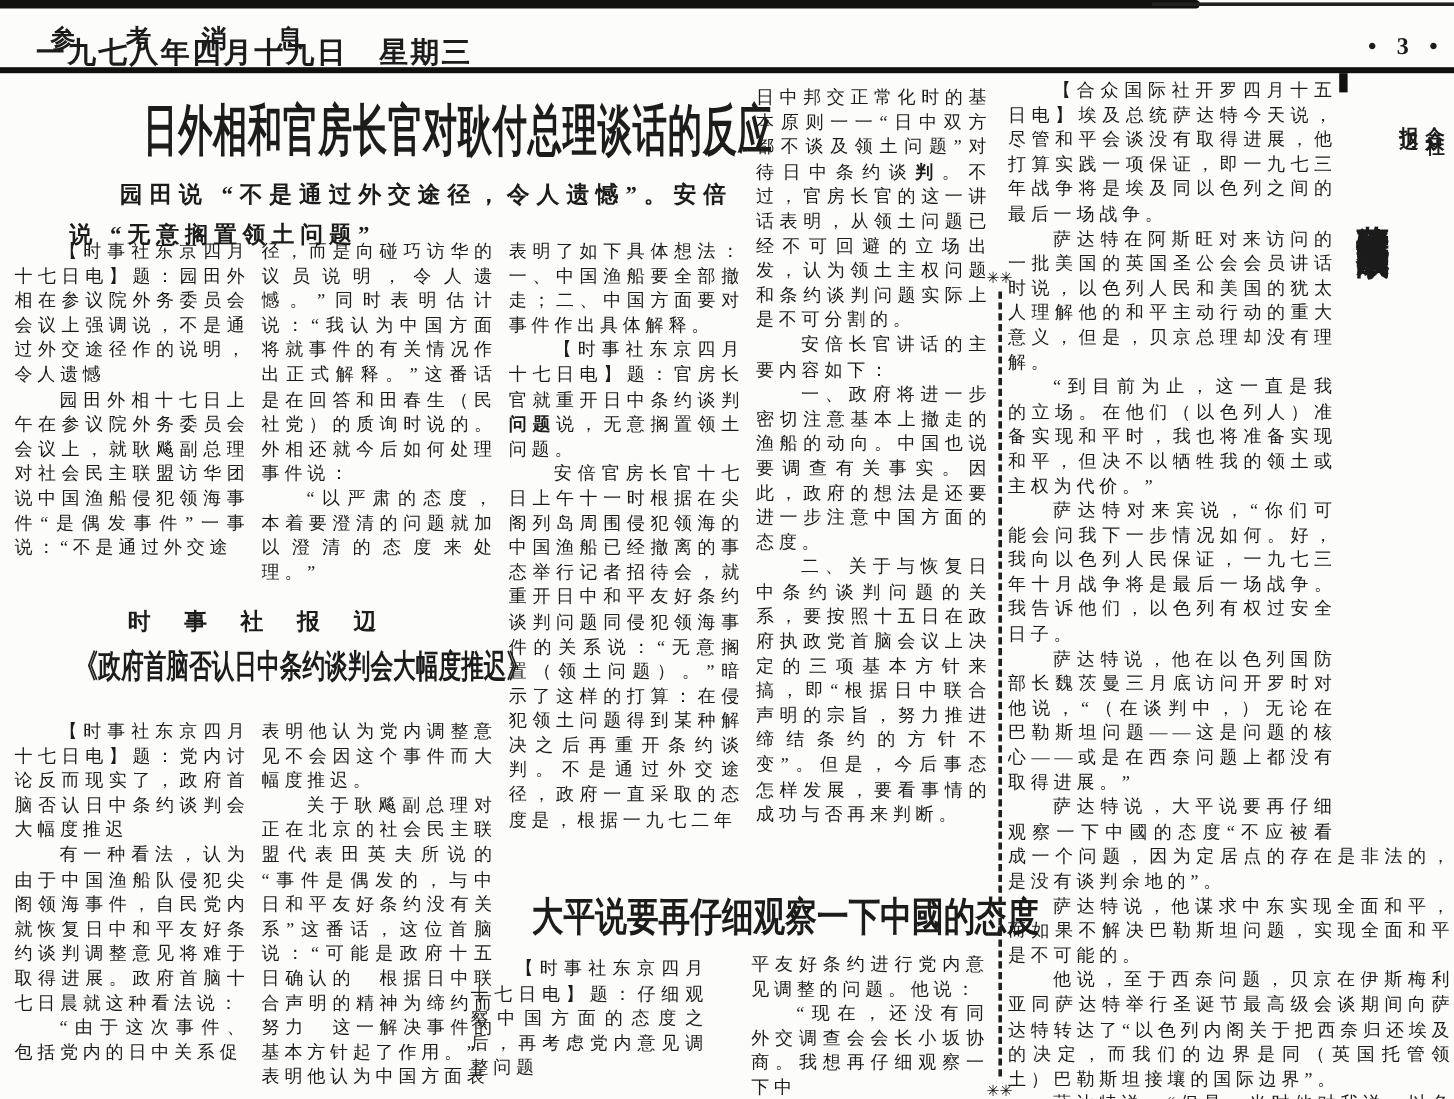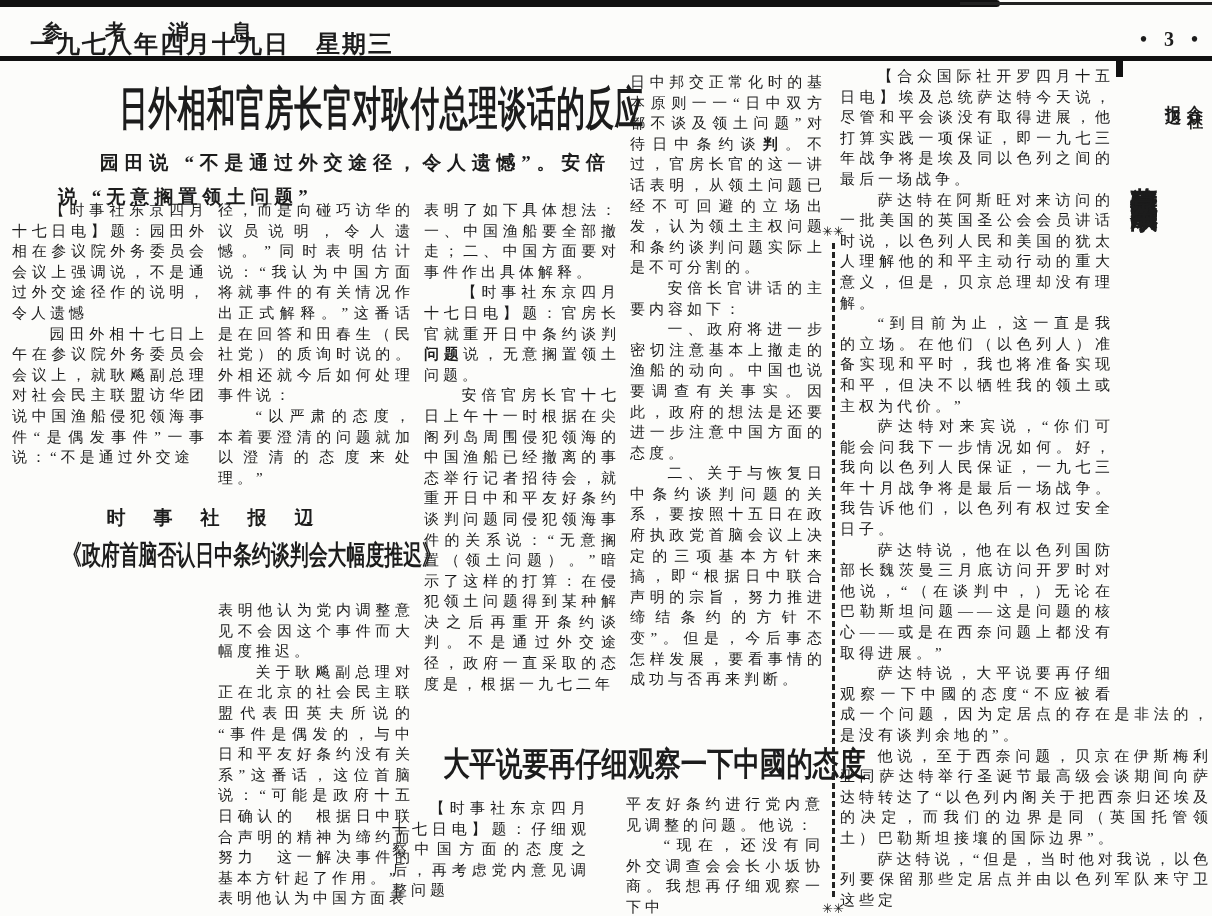--- a/index.html
+++ b/index.html
@@ -73,20 +73,25 @@
   <div class="abs col" style="left:630px;top:72px;width:196px;height:666px;">
     <p class="noindent"><span>日中邦交正常化时的基本原则一一“日中双方都不谈及领土问题”对待日中条约谈</span><b class="hv">判</b><span>。不过，官房长官的这一讲话表明，从领土问题已经不可回避的立场出发，认为领土主权问题和条约谈判问题实际上是不可分割的。</span></p>
     <p>安倍长官讲话的主要内容如下：</p>
     <p>一、政府将进一步密切注意基本上撤走的渔船的动向。中国也说要调查有关事实。因此，政府的想法是还要进一步注意中国方面的态度。</p>
     <p>二、关于与恢复日中条约谈判问题的关系，要按照十五日在政府执政党首脑会议上决定的三项基本方针来搞，即“根据日中联合声明的宗旨，努力推进缔结条约的方针不变”。但是，今后事态怎样发展，要看事情的成功与否再来判断。</p>
   </div>
 
   <div class="abs a2-kicker">时事社报辺</div>
   <div class="abs a2-headline">《政府首脑否认日中条约谈判会大幅度推迟》</div>
 
+  <div class="abs col" style="left:12px;top:600px;width:196px;height:316px;">
+    <p>【时事社东京四月十七日电】题：党内讨论反而现实了，政府首脑否认日中条约谈判会大幅度推迟</p>
+    <p>有一种看法，认为由于中国渔船队侵犯尖阁领海事件，自民党内就恢复日中和平友好条约谈判调整意见将难于取得进展。政府首脑十七日晨就这种看法说：</p>
+    <p>“由于这次事件、包括党内的日中关系促</p>
+  </div>
 
   <div class="abs col" style="left:218px;top:600px;width:196px;height:316px;">
     <p class="noindent">表明他认为党内调整意见不会因这个事件而大幅度推迟。</p>
     <p>关于耿飚副总理对正在北京的社会民主联盟代表田英夫所说的“事件是偶发的，与中日和平友好条约没有关系”这番话，这位首脑说：“可能是政府十五日确认的　根据日中联合声明的精神为缔约而努力　这一解决事件的基本方针起了作用。”</p>
     <p class="noindent">表明他认为中国方面表</p>
   </div>
 
   <div class="abs a3-headline">大平说要再仔细观察一下中國的态度</div>
   <div class="abs col" style="left:392px;top:798px;width:198px;height:118px;">
     <p>【时事社东京四月十七日电】题：仔细观察中国方面的态度之后，再考虑党内意见调整问题</p>
@@ -109,17 +114,18 @@
         <span>报辺</span>
       </div>
       <div class="v-headline">萨达特说七三年战争是埃以间最后一次战争</div>
     </div>
     <p>【合众国际社开罗四月十五日电】埃及总统萨达特今天说，尽管和平会谈没有取得进展，他打算实践一项保证，即一九七三年战争将是埃及同以色列之间的最后一场战争。</p>
     <p>萨达特在阿斯旺对来访问的一批美国的英国圣公会会员讲话时说，以色列人民和美国的犹太人理解他的和平主动行动的重大意义，但是，贝京总理却没有理解。</p>
     <p>“到目前为止，这一直是我的立场。在他们（以色列人）准备实现和平时，我也将准备实现和平，但决不以牺牲我的领土或主权为代价。”</p>
     <p>萨达特对来宾说，“你们可能会问我下一步情况如何。好，我向以色列人民保证，一九七三年十月战争将是最后一场战争。我告诉他们，以色列有权过安全日子。</p>
     <p>萨达特说，他在以色列国防部长魏茨曼三月底访问开罗时对他说，“（在谈判中，）无论在巴勒斯坦问题——这是问题的核心——或是在西奈问题上都没有取得进展。”</p>
     <p>萨达特说，大平说要再仔细观察一下中國的态度“不应被看成一个问题，因为定居点的存在是非法的，是没有谈判余地的”。</p>
+    <p>萨达特说，他谋求中东实现全面和平，而如果不解决巴勒斯坦问题，实现全面和平是不可能的。</p>
     <p>他说，至于西奈问题，贝京在伊斯梅利亚同萨达特举行圣诞节最高级会谈期间向萨达特转达了“以色列内阁关于把西奈归还埃及的决定，而我们的边界是同（英国托管领土）巴勒斯坦接壤的国际边界”。</p>
     <p>萨达特说，“但是，当时他对我说，以色列要保留那些定居点并由以色列军队来守卫这些定</p>
   </div>
 
 </div>
 
 </body></html>

